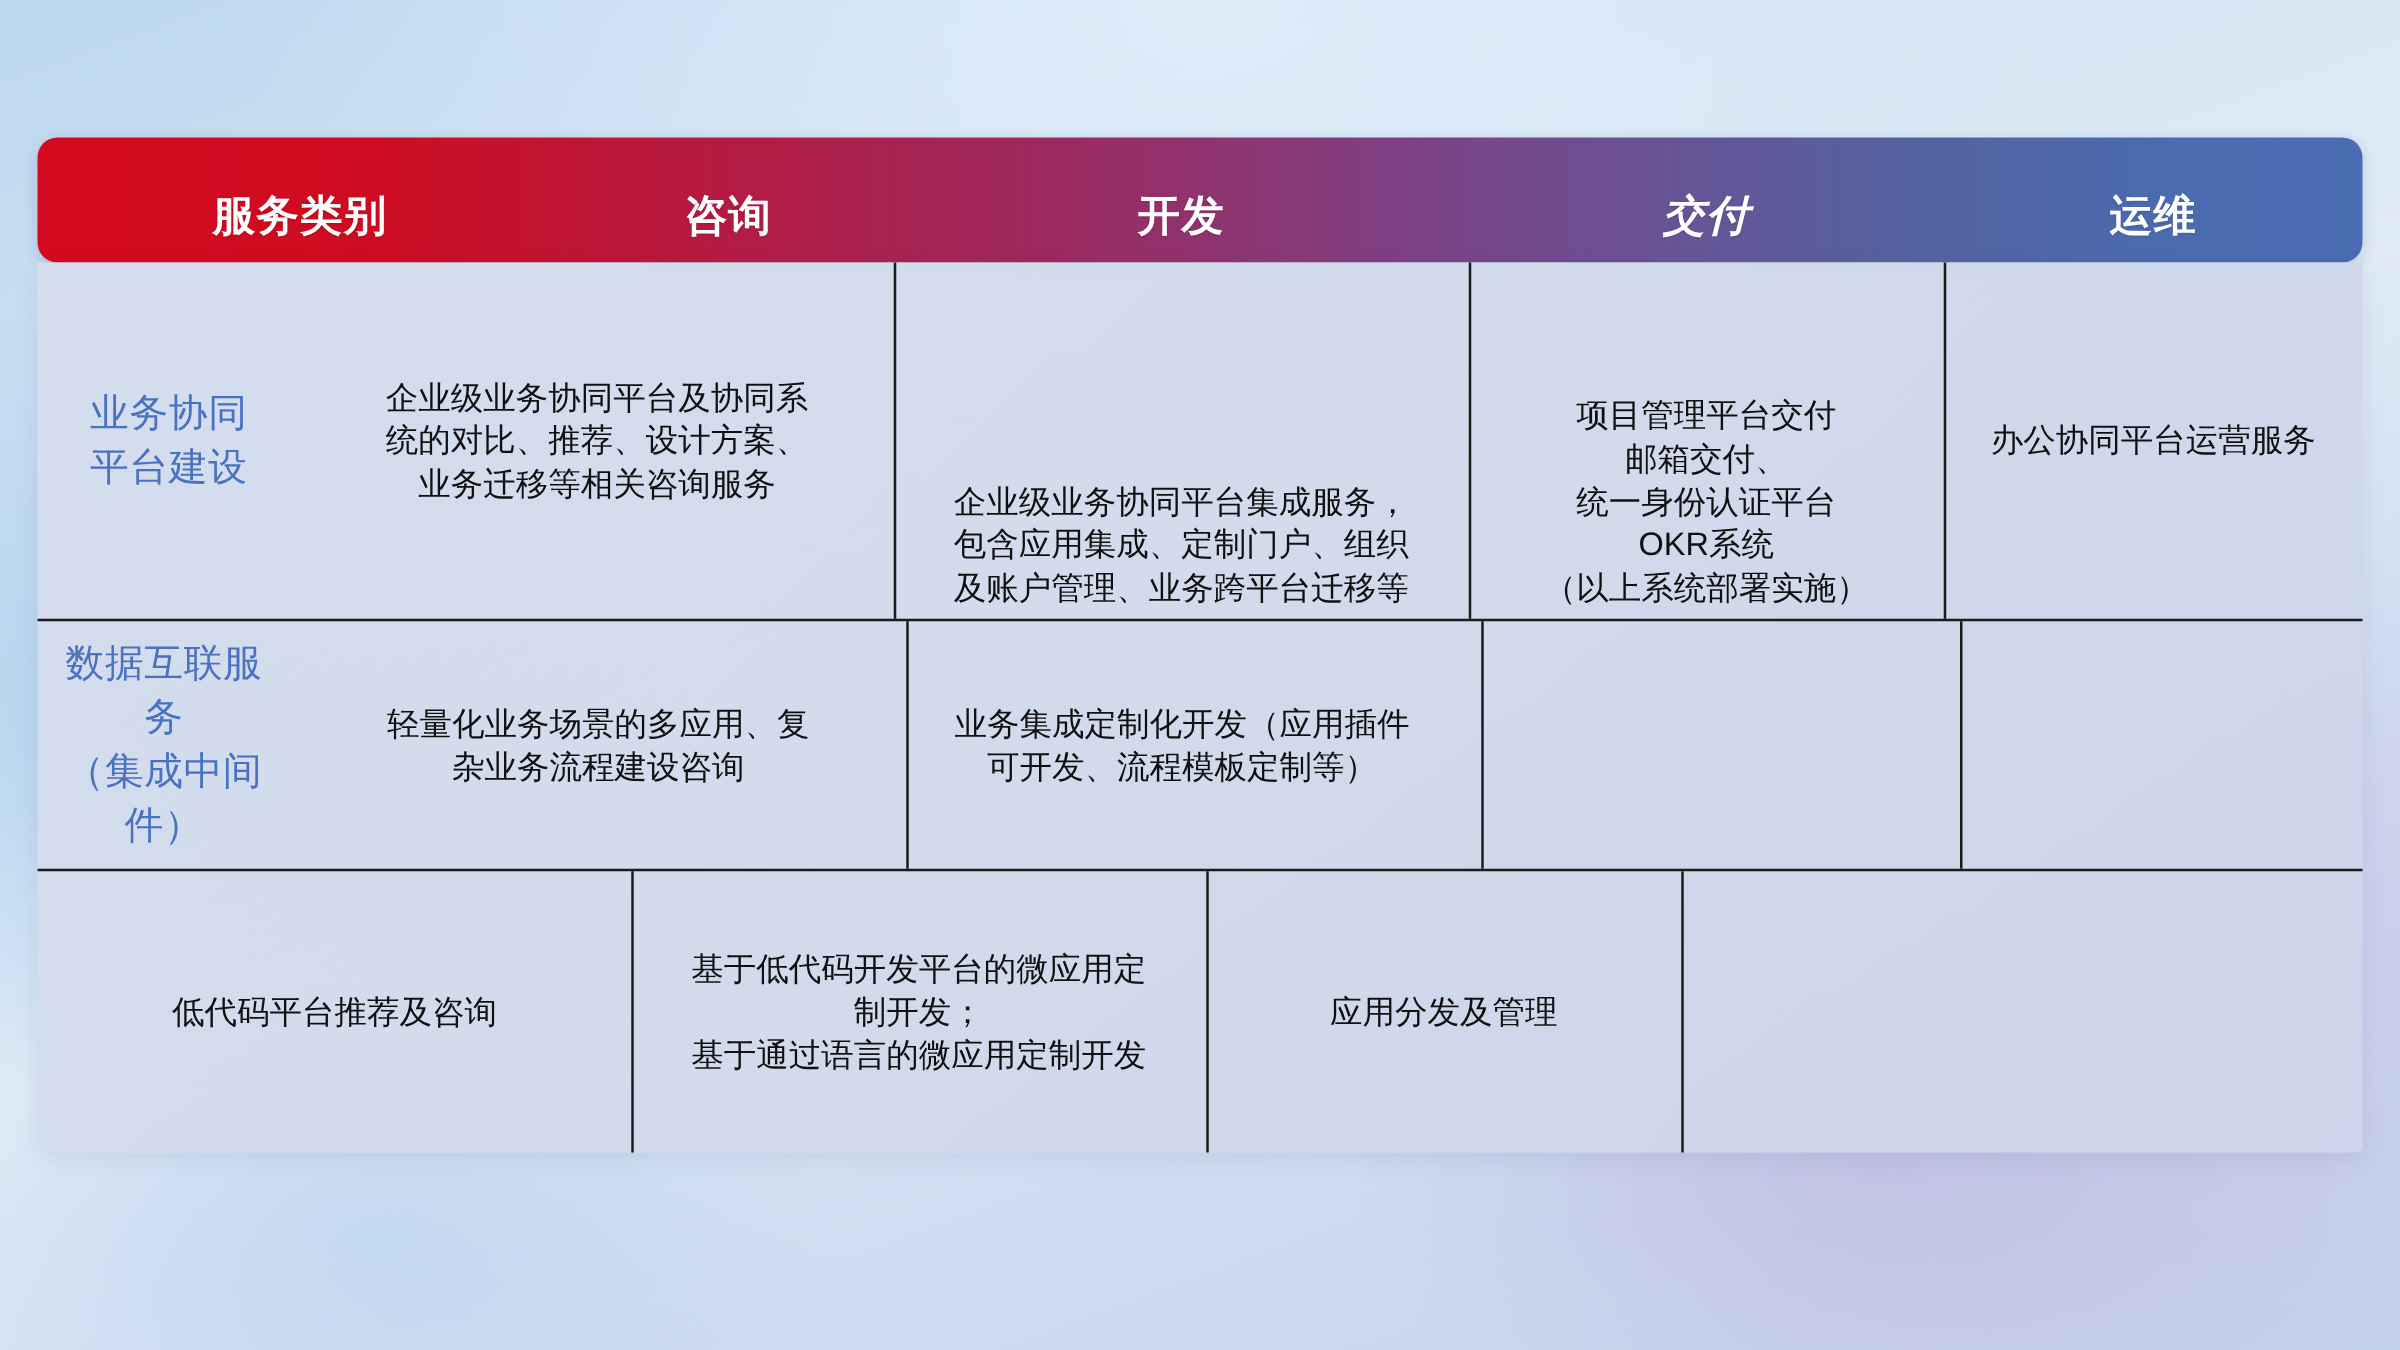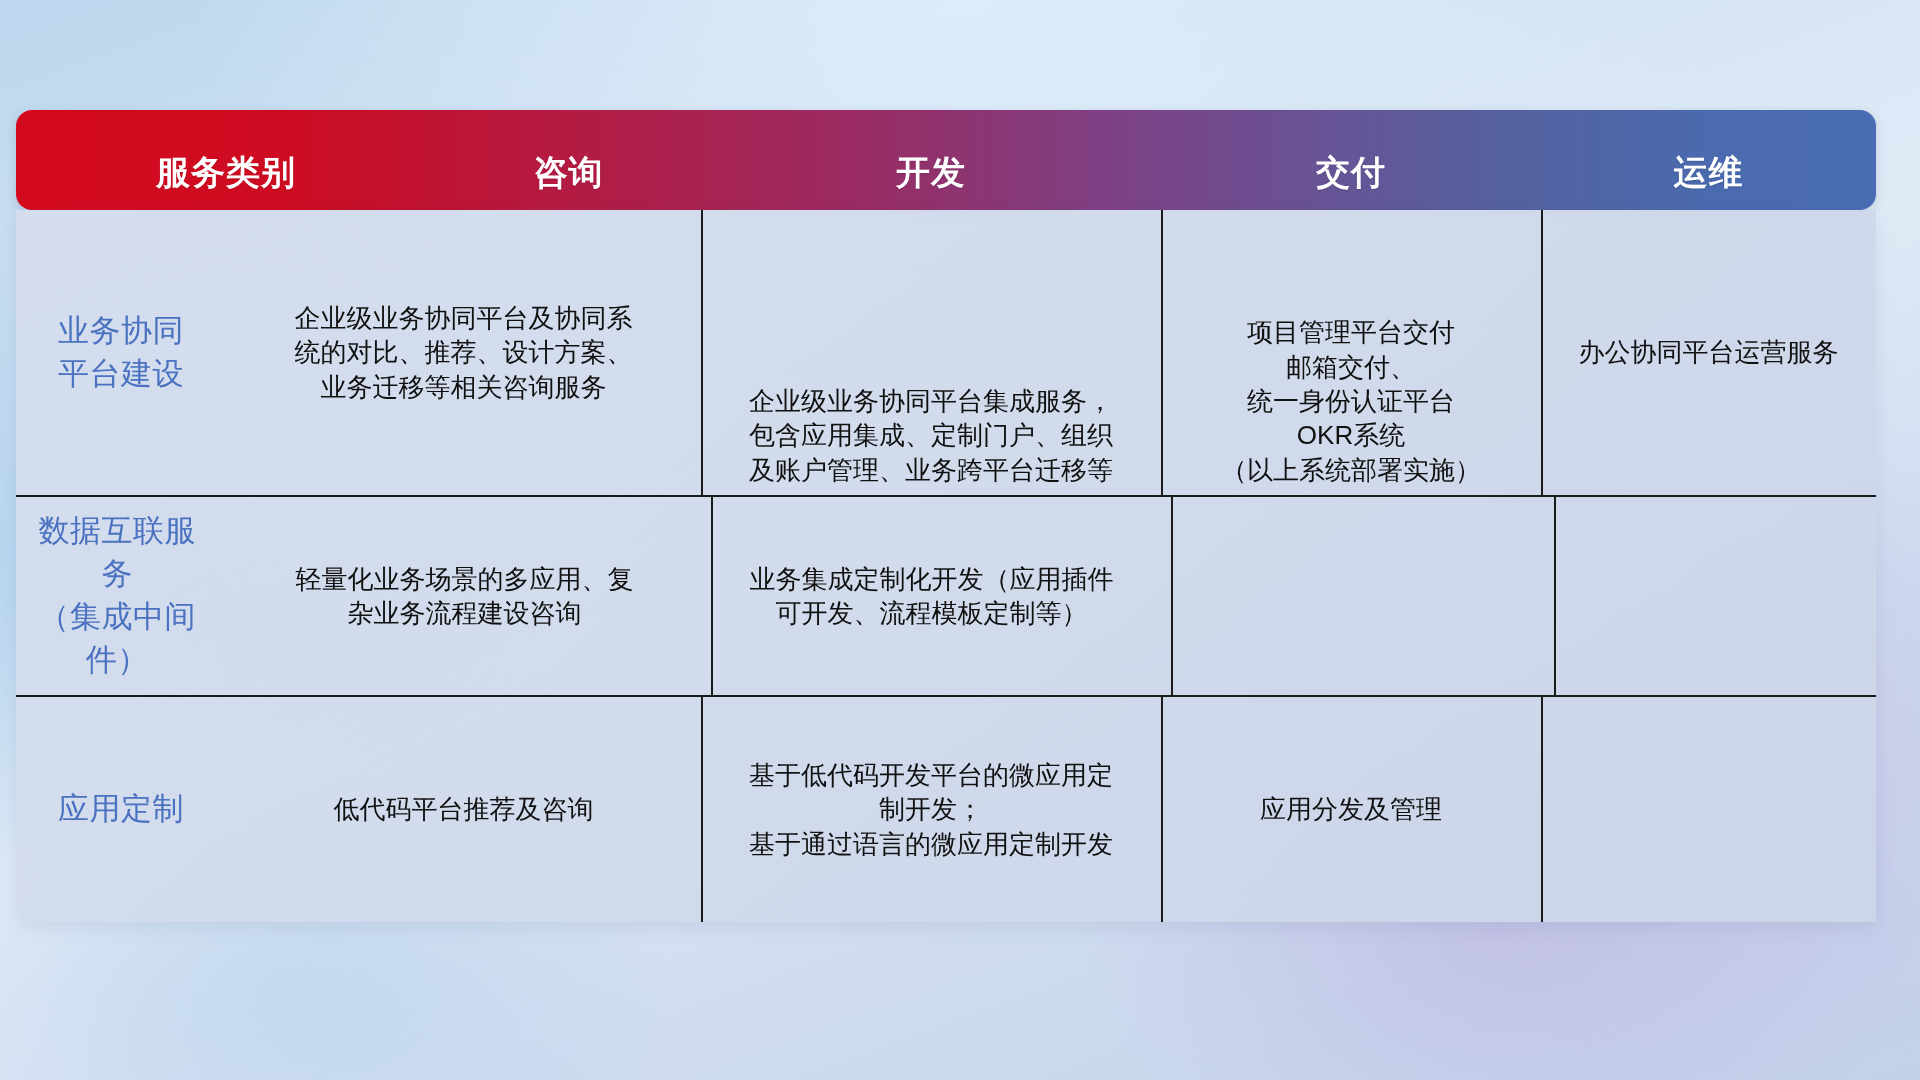--- a/index.html
+++ b/index.html
@@ -18,21 +18,21 @@
       linear-gradient(160deg,#bcd7ee 0%,#d3e3f3 28%,#dfeaf6 50%,#cfdcf0 72%,#c2d2ea 100%);
   }
   #bg-soft{
     position:absolute;inset:0;
     background:
       radial-gradient(ellipse 600px 380px at 78% 86%, rgba(186,176,222,0.45) 0%, rgba(186,176,222,0) 70%),
       radial-gradient(ellipse 520px 320px at 16% 92%, rgba(176,205,236,0.5) 0%, rgba(176,205,236,0) 70%);
   }
   
   #table{
-    position:absolute;left:16px;top:110px;width:1860px;
+    position:absolute;left:30px;top:110px;width:1860px;
   }
   
   .thead{
     position:relative;
     height:100px;
     border-radius:16px;
     background:linear-gradient(90deg,
         #d4091f 0%,
         #ce0c21 14%,
         #b31b43 30%,
@@ -105,21 +105,21 @@
 
 <div id="bg"></div>
 <div id="bg-soft"></div>
 
 <div id="table">
 
   <div class="thead">
     <div class="th" style="width:420px;">服务类别</div>
     <div class="th" style="width:265px;">咨询</div>
     <div class="th" style="width:460px;">开发</div>
-    <div class="th" style="width:380px;">交付</div>
+    <div class="th" style="width:380px;font-style:italic;">交付</div>
     <div class="th" style="width:335px;">运维</div>
   </div>
 
   <div class="tbody">
 
     <div class="trow" style="height:285px;">
       <div class="td cat" style="width:210px;">
         <span class="cellwrap">业务协同
 平台建设</span>
       </div>
@@ -160,23 +160,20 @@
       </div>
       <div class="td vline" style="width:380px;">
         <span class="cellwrap"></span>
       </div>
       <div class="td vline" style="width:335px;">
         <span class="cellwrap"></span>
       </div>
     </div>
 
     <div class="trow divider" style="height:227px;">
-      <div class="td cat" style="width:210px;">
-        <span class="cellwrap">应用定制</span>
-      </div>
       <div class="td" style="width:475px;">
         <span class="cellwrap">低代码平台推荐及咨询</span>
       </div>
       <div class="td vline" style="width:460px;">
         <span class="cellwrap">基于低代码开发平台的微应用定
 制开发；
 基于通过语言的微应用定制开发</span>
       </div>
       <div class="td vline" style="width:380px;">
         <span class="cellwrap">应用分发及管理</span>

